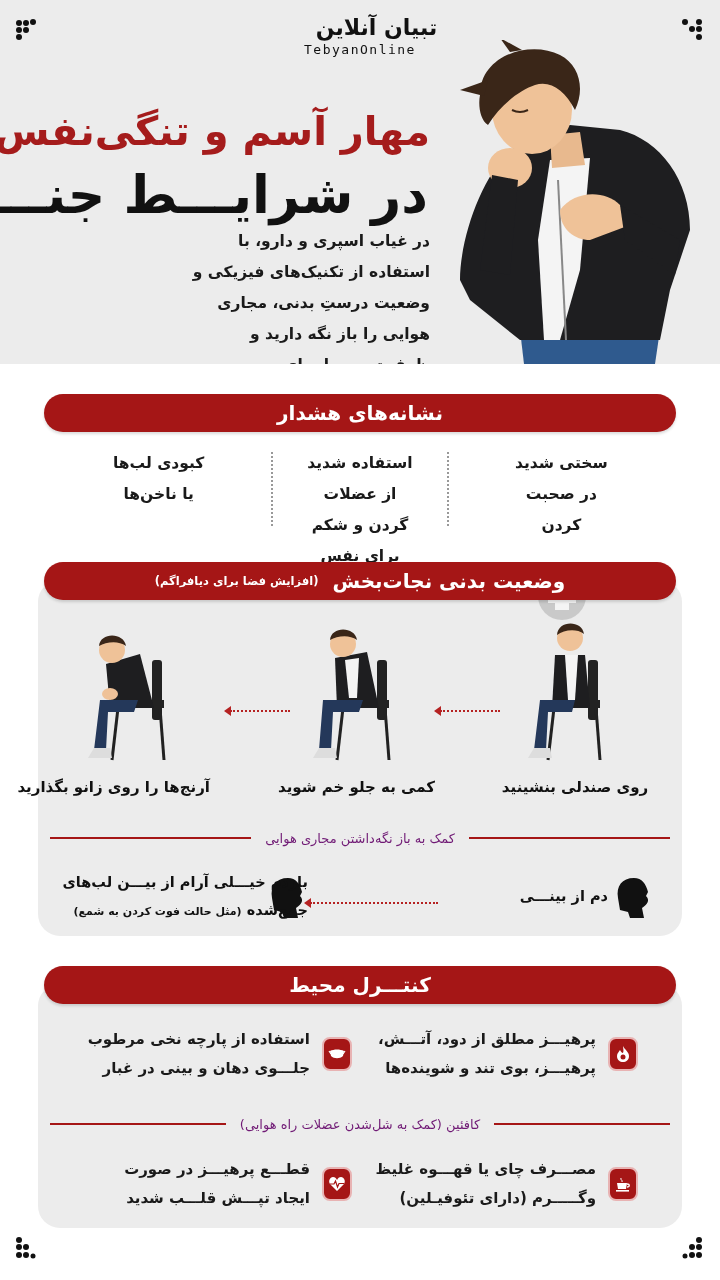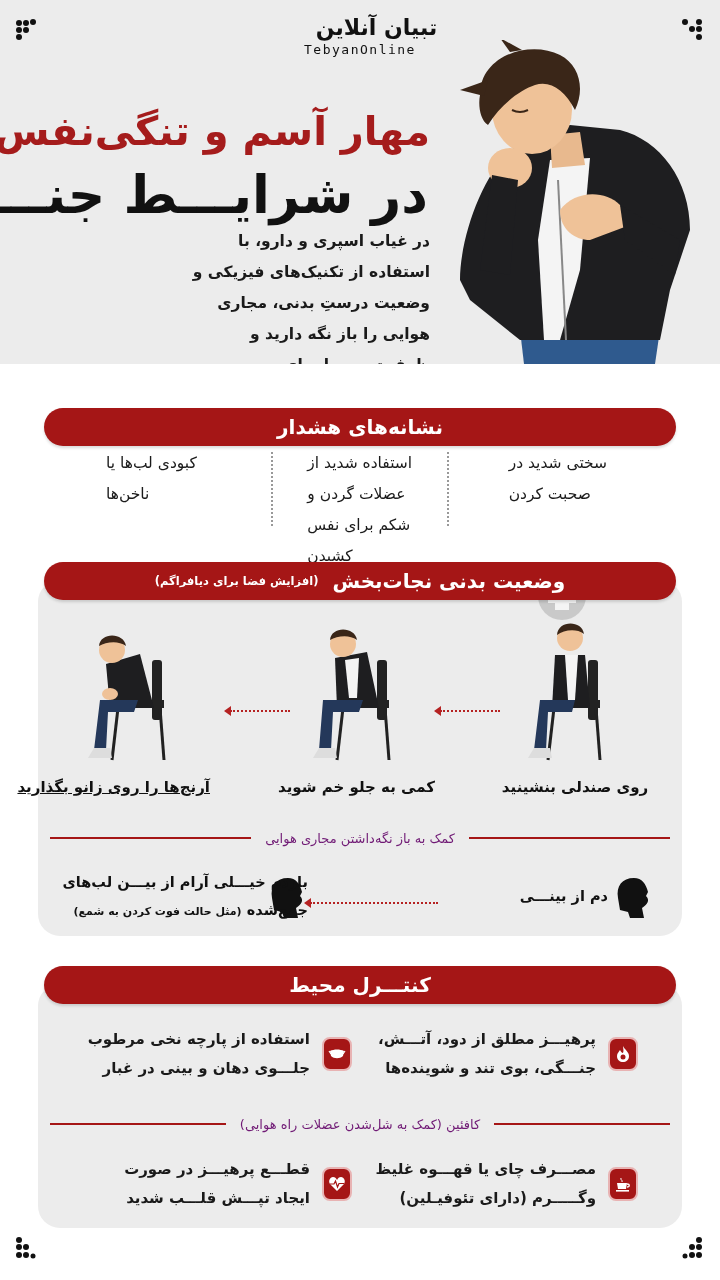--- a/index.html
+++ b/index.html
@@ -18,21 +18,21 @@
   .title-2 { position: absolute; right: 292px; top: 166px; font-size: 52px; font-weight: bold; color: #111; line-height: 58px; white-space: nowrap; letter-spacing: 2px; }
   .intro { position: absolute; right: 290px; top: 226px; width: 240px; font-size: 15.5px; font-weight: bold; line-height: 31px; text-align: right; color: #1a1a1a; }
 
   .hero-figure { position: absolute; left: 440px; top: 40px; width: 262px; height: 324px; }
 
   .pill-header { position: absolute; height: 38px; border-radius: 19px; background: #a51616; color: #fff; display: flex; align-items: center; justify-content: center; box-shadow: 0 2px 3px rgba(0,0,0,0.15); }
   .pill-header .h-main { font-size: 20px; font-weight: bold; white-space: nowrap; }
   .pill-header .h-sub { font-size: 11.5px; font-weight: bold; margin-right: 14px; white-space: nowrap; }
 
   .warn-cols { position: absolute; left: 46px; top: 448px; width: 628px; height: 92px; display: flex; flex-direction: row; }
-  .warn-col { flex: 1; text-align: left; font-size: 15.5px; font-weight: normal; line-height: 31px; color: #1a1a1a; }
+  .warn-col { flex: 1; text-align: center; font-size: 15.5px; font-weight: bold; line-height: 31px; color: #1a1a1a; }
   .warn-divider { width: 0; border-left: 2px dotted #999; margin: 4px 0 14px 0; }
 
   .card { position: absolute; left: 38px; width: 644px; background: #ececec; border-radius: 22px; }
 
   .posture-row { position: absolute; left: 60px; top: 620px; width: 600px; height: 190px; }
   .posture { position: absolute; top: 0; width: 150px; text-align: center; }
   .posture svg { width: 110px; height: 150px; display: block; margin: 0 auto; }
   .posture-label { font-size: 15px; font-weight: bold; white-space: nowrap; margin-top: 6px; line-height: 22px; }
   .dash-arrow { position: absolute; height: 2px; border-top: 2px dotted #b52222; }
   .dash-arrow::before { content: ""; position: absolute; left: -6px; top: -6px; border-right: 7px solid #b52222; border-top: 5px solid transparent; border-bottom: 5px solid transparent; }
@@ -115,21 +115,21 @@
 
       <ellipse cx="70" cy="128" rx="22" ry="20" fill="#efc298"></ellipse>
       <path d="M52 135 L40 230 L70 235 L78 140 Z" fill="#1e1e20"></path>
 
       <path d="M120 170 C135 150, 165 150, 180 165 L190 185 L150 200 C135 200, 120 190, 120 170 Z" fill="#efc298"></path>
       <path d="M180 165 L240 200 L235 235 L185 200 Z" fill="#1e1e20"></path>
     </svg>
   </div>
 </div>
 
-<div class="pill-header" style="left:44px; top:408px; width:632px;">
+<div class="pill-header" style="left:44px; top:394px; width:632px;">
   <span class="h-main">نشانه‌های هشدار</span>
 </div>
 
 <div class="warn-cols">
   <div class="warn-col" style="padding: 0 60px;">سختی شدید در صحبت کردن</div>
   <div class="warn-divider"></div>
   <div class="warn-col" style="padding: 0 34px;">استفاده شدید از عضلات گردن و شکم برای نفس کشیدن</div>
   <div class="warn-divider"></div>
   <div class="warn-col" style="padding: 0 60px;">کبودی لب‌ها یا ناخن‌ها</div>
 </div>
@@ -172,21 +172,21 @@
       <path d="M40 40 L54 38 L52 78 L44 78 Z" fill="#f4f4f4"></path>
       <path d="M18 80 L58 80 L54 92 L28 92 L26 130 L14 130 Z" fill="#24385a"></path>
       <path d="M14 128 L30 128 L32 138 L8 138 Z" fill="#ddd"></path>
       <circle cx="38" cy="24" r="13" fill="#efc298"></circle>
       <path d="M25 20 C26 6, 50 6, 52 20 C44 14, 32 16, 25 20 Z" fill="#3a2618"></path>
     </svg>
     <div class="posture-label">کمی به جلو خم شوید</div>
   </div>
   <div class="dash-arrow" style="left:170px; top:90px; width:60px;"></div>
 
-  <div class="posture" style="left:0px;text-decoration:underline;">
+  <div class="posture" style="left:0px;">
     <svg viewBox="0 0 110 150">
       <rect x="72" y="40" width="10" height="60" rx="3" fill="#222"></rect>
       <rect x="34" y="80" width="50" height="8" fill="#222"></rect>
       <line x1="38" y1="88" x2="32" y2="140" stroke="#222" stroke-width="3"></line>
       <line x1="80" y1="88" x2="84" y2="140" stroke="#222" stroke-width="3"></line>
       <path d="M26 44 L60 34 L74 88 L30 88 Z" fill="#1e1e20"></path>
       <path d="M20 80 L58 80 L54 92 L28 92 L26 130 L14 130 Z" fill="#24385a"></path>
       <path d="M14 128 L30 128 L32 138 L8 138 Z" fill="#ddd"></path>
       <ellipse cx="30" cy="74" rx="8" ry="6" fill="#efc298"></ellipse>
       <circle cx="32" cy="30" r="13" fill="#efc298"></circle>
@@ -230,21 +230,21 @@
 
 <div class="tip" style="right:82px; top:1025px;">
   <div class="tip-icon">
     <svg viewBox="0 0 18 18">
         <path d="M9 1 C11 5, 15 7, 15 11 C15 15, 12 17, 9 17 C6 17, 3 15, 3 11 C3 8, 5 7, 6 5 C7 7, 8 8, 9 8 C10 6, 9 3, 9 1 Z" fill="#fff"></path>
         <circle cx="9" cy="12" r="2.5" fill="#a51616"></circle>
       </svg>
   </div>
   <div class="tip-text">
     <div>پرهیـــز مطلق از دود، آتـــش،</div>
-    <div>جنـــگی، بوی تند و شوینده‌ها</div>
+    <div>پرهیـــز، بوی تند و شوینده‌ها</div>
   </div>
 </div>
 
 <div class="tip" style="right:368px; top:1025px;">
   <div class="tip-icon">
     <svg viewBox="0 0 18 18">
         <path d="M2 6 C6 4, 12 4, 16 6 L15 11 C12 14, 6 14, 3 11 Z" fill="#fff"></path>
         <path d="M1 6 L3 9 M17 6 L15 9" stroke="#fff" stroke-width="1.2"></path>
       </svg>
   </div>

